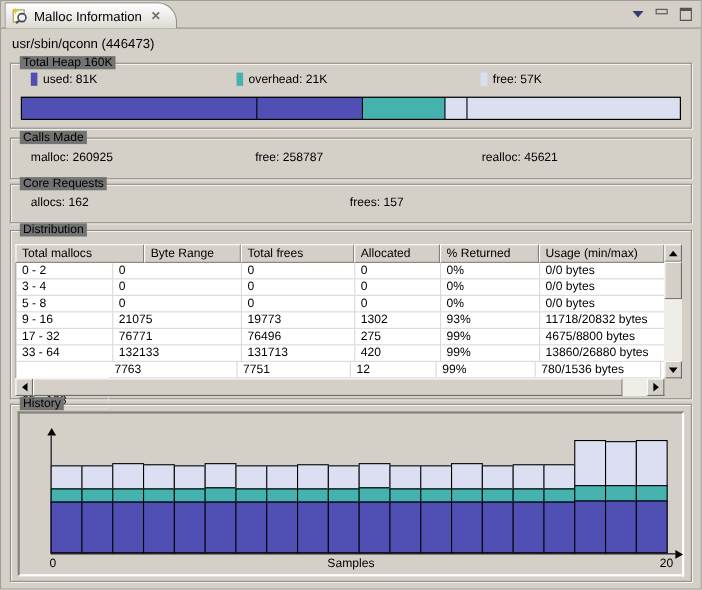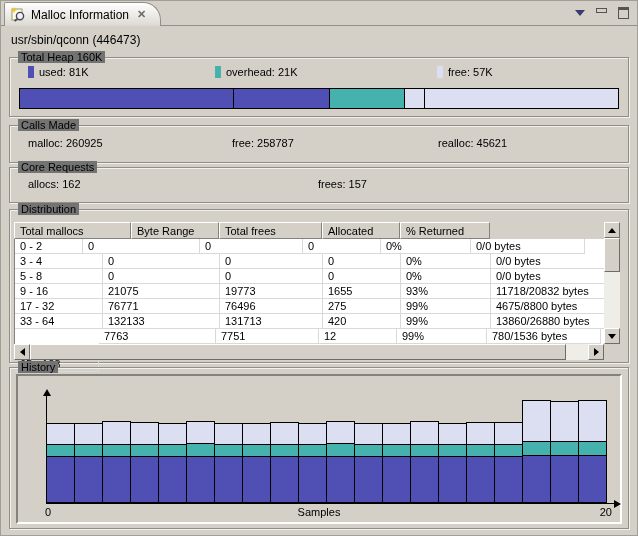--- a/index.html
+++ b/index.html
@@ -142,24 +142,25 @@
 
   <div class="group g-dist">
     <span class="group-title">Distribution</span>
     <div class="disttable">
       <div class="thead">
           <div class="th" style="width: 117px;">Total mallocs</div>
           <div class="th" style="width: 88px;">Byte Range</div>
           <div class="th" style="width: 103px;">Total frees</div>
           <div class="th" style="width: 78px;">Allocated</div>
           <div class="th" style="width: 90px;">% Returned</div>
+          <div class="th" style="width: 114px;">Usage (min/max)</div>
         </div>
       <div class="tbody">
           <div class="tr">
-            <div class="td" style="width: 68px;">0 - 2</div>
+            <div class="td" style="width: 88px;">0 - 2</div>
             <div class="td" style="width: 117px;">0</div>
             <div class="td" style="width: 103px;">0</div>
             <div class="td" style="width: 78px;">0</div>
             <div class="td" style="width: 90px;">0%</div>
             <div class="td" style="width: 114px;">0/0 bytes</div>
           </div>
           <div class="tr">
             <div class="td" style="width: 88px;">3 - 4</div>
             <div class="td" style="width: 117px;">0</div>
             <div class="td" style="width: 103px;">0</div>
@@ -172,21 +173,21 @@
             <div class="td" style="width: 117px;">0</div>
             <div class="td" style="width: 103px;">0</div>
             <div class="td" style="width: 78px;">0</div>
             <div class="td" style="width: 90px;">0%</div>
             <div class="td" style="width: 114px;">0/0 bytes</div>
           </div>
           <div class="tr">
             <div class="td" style="width: 88px;">9 - 16</div>
             <div class="td" style="width: 117px;">21075</div>
             <div class="td" style="width: 103px;">19773</div>
-            <div class="td" style="width: 78px;">1655</div>
+            <div class="td" style="width: 78px;">1302</div>
             <div class="td" style="width: 90px;">93%</div>
             <div class="td" style="width: 114px;">11718/20832 bytes</div>
           </div>
           <div class="tr">
             <div class="td" style="width: 88px;">17 - 32</div>
             <div class="td" style="width: 117px;">76771</div>
             <div class="td" style="width: 103px;">76496</div>
             <div class="td" style="width: 78px;">275</div>
             <div class="td" style="width: 90px;">99%</div>
             <div class="td" style="width: 114px;">4675/8800 bytes</div>

